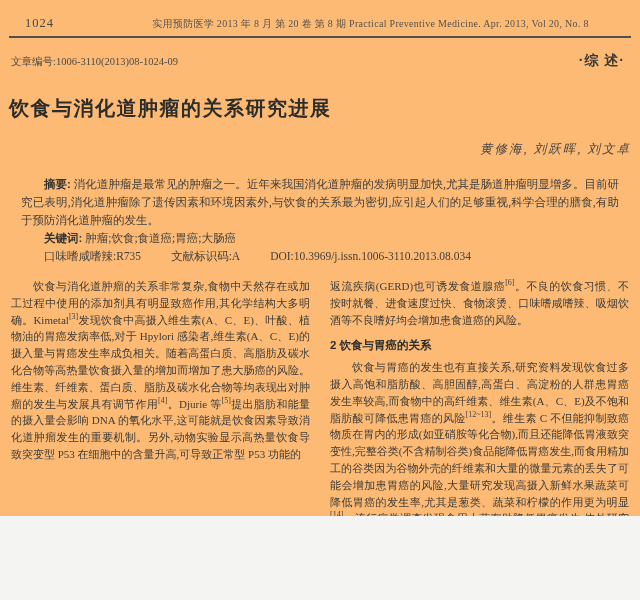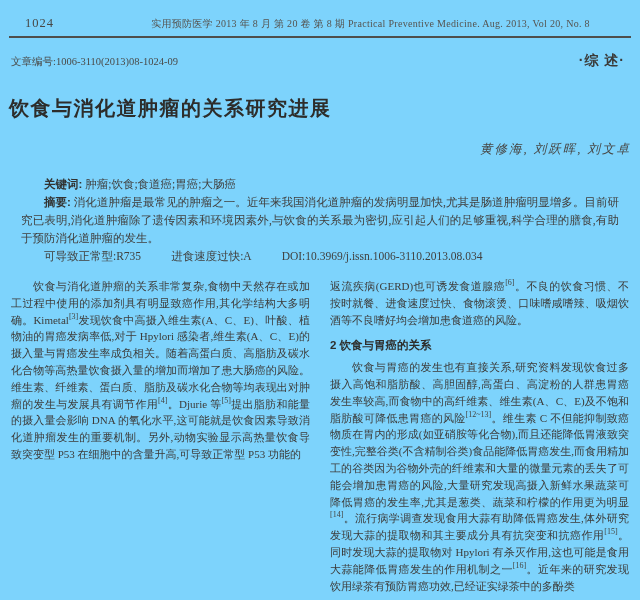--- a/index.html
+++ b/index.html
@@ -2,22 +2,22 @@
 <html><head>
 <meta charset="utf-8">
 <style>
   html, body { margin: 0; padding: 0; }
   body {
     width: 640px; height: 600px; overflow: hidden;
     background: #f4f4f2;
     font-family: "Liberation Serif", "DejaVu Serif", serif;
   }
   .page {
-    width: 640px; height: 600px; box-sizing: border-box;
-    background: #7dd3fc;
+    width: 640px; height: 516px; box-sizing: border-box;
+    background: #fdba74;
     color: #3c3c3c;
     padding: 14px 9px 0 9px;
     overflow: hidden;
   }
   
   .hdr {
     display: flex; align-items: baseline;
     padding: 2px 4px 5px 16px;
     border-bottom: 2px solid #4e4e4c;
   }
@@ -71,37 +71,37 @@
   }
   sup { font-size: 8px; line-height: 0; color: #44433f; }
 </style>
 </head>
 <body>
 
 <div class="page">
 
   <div class="hdr">
     <span class="pagenum">1024</span>
-    <span class="hdr-journal">实用预防医学  2013 年 8 月  第 20 卷  第 8 期  Practical Preventive Medicine. Aug. 2013, Vol 20, No. 8</span>
+    <span class="hdr-journal">实用预防医学  2013 年 8 月  第 20 卷  第 8 期  Practical Preventive Medicine. Apr. 2013, Vol 20, No. 8</span>
   </div>
 
   <div class="meta-row">
     <span class="article-id">文章编号:1006-3110(2013)08-1024-09</span>
     <span class="review-tag">·综  述·</span>
   </div>
 
   <div class="title">饮食与消化道肿瘤的关系研究进展</div>
 
   <div class="authors">黄修海, 刘跃晖, 刘文卓</div>
 
   <div class="abstract">
+    <p><span class="lbl">摘要:</span>&nbsp;<span>消化道肿瘤是最常见的肿瘤之一。近年来我国消化道肿瘤的发病明显加快,尤其是肠道肿瘤明显增多。目前研究已表明,消化道肿瘤除了遗传因素和环境因素外,与饮食的关系最为密切,应引起人们的足够重视,科学合理的膳食,有助于预防消化道肿瘤的发生。</span></p>
     <p><span class="lbl">关键词:</span>&nbsp;<span>肿瘤;饮食;食道癌;胃癌;大肠癌</span></p>
-    <p><span class="lbl">摘要:</span>&nbsp;<span>消化道肿瘤是最常见的肿瘤之一。近年来我国消化道肿瘤的发病明显加快,尤其是肠道肿瘤明显增多。目前研究已表明,消化道肿瘤除了遗传因素和环境因素外,与饮食的关系最为密切,应引起人们的足够重视,科学合理的膳食,有助于预防消化道肿瘤的发生。</span></p>
     <p class="clc-row">
-      <span>可导致正常型:R735</span><span>进食速度过快:A</span><span>DOI:10.3969/j.issn.1006-3110.2013.08.034</span>
+      <span>口味嗜咸嗜辣:R735</span><span>文献标识码:A</span><span>DOI:10.3969/j.issn.1006-3110.2013.08.034</span>
     </p>
   </div>
 
   <div class="columns">
     <div class="col" id="col-left">
         <p class="body-para">饮食与消化道肿瘤的关系非常复杂,食物中天然存在或加工过程中使用的添加剂具有明显致癌作用,其化学结构大多明确。Kimetal<sup>[3]</sup>发现饮食中高摄入维生素(A、C、E)、叶酸、植物油的胃癌发病率低,对于 Hpylori 感染者,维生素(A、C、E)的摄入量与胃癌发生率成负相关。随着高蛋白质、高脂肪及碳水化合物等高热量饮食摄入量的增加而增加了患大肠癌的风险。维生素、纤维素、蛋白质、脂肪及碳水化合物等均表现出对肿瘤的发生与发展具有调节作用<sup>[4]</sup>。Djurie 等<sup>[5]</sup>提出脂肪和能量的摄入量会影响 DNA 的氧化水平,这可能就是饮食因素导致消化道肿瘤发生的重要机制。另外,动物实验显示高热量饮食导致突变型 P53 在细胞中的含量升高,可导致正常型 P53 功能的</p>
       </div>
     <div class="col" id="col-right">
         <p class="body-para no-indent">返流疾病(GERD)也可诱发食道腺癌<sup>[6]</sup>。不良的饮食习惯、不按时就餐、进食速度过快、食物滚烫、口味嗜咸嗜辣、吸烟饮酒等不良嗜好均会增加患食道癌的风险。</p>
         <div class="sec-heading">2  饮食与胃癌的关系</div>

